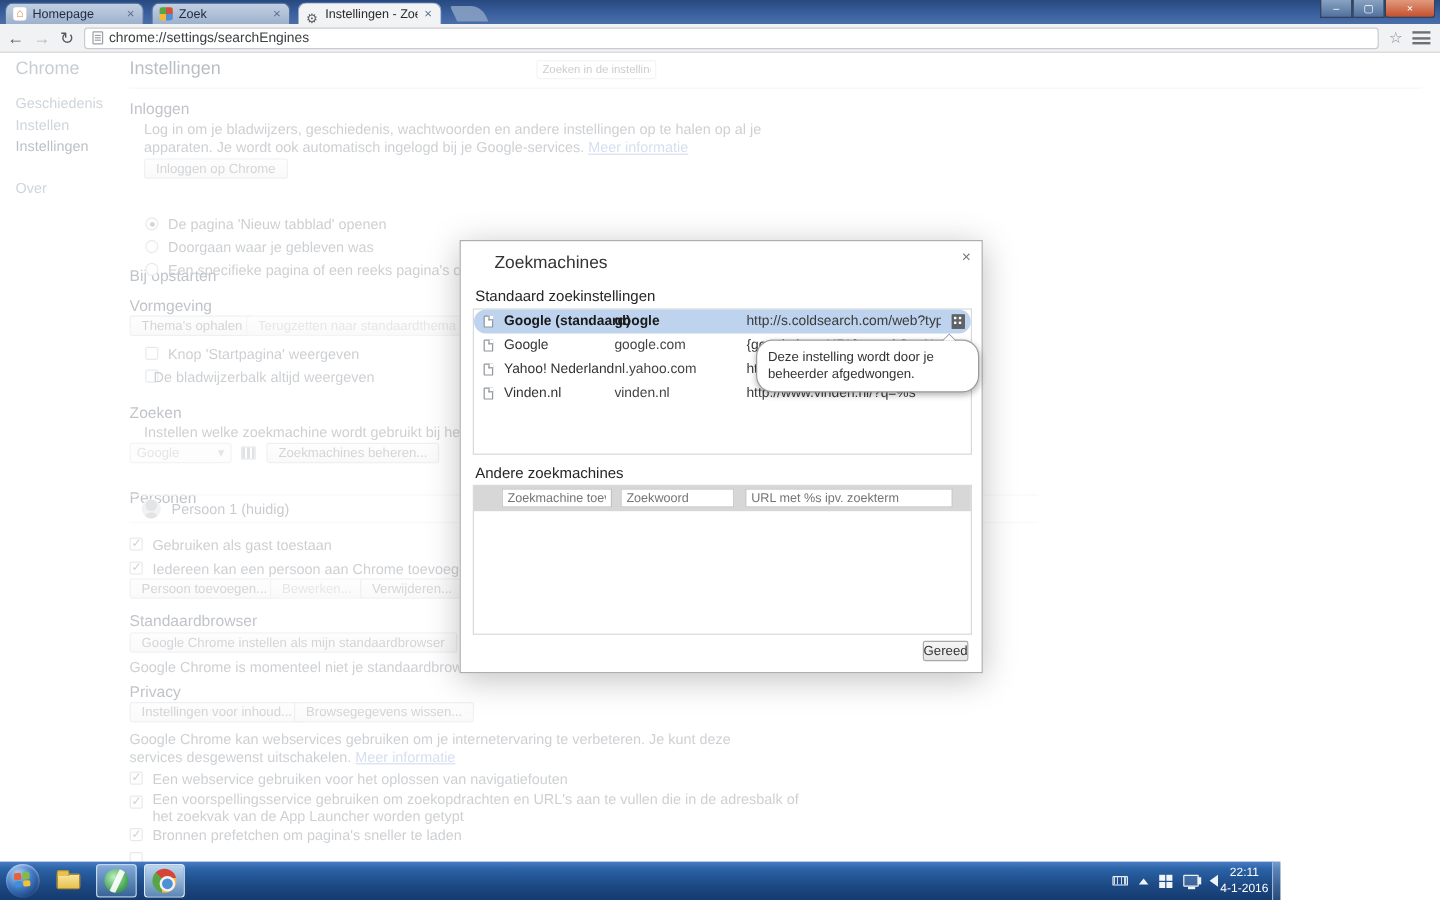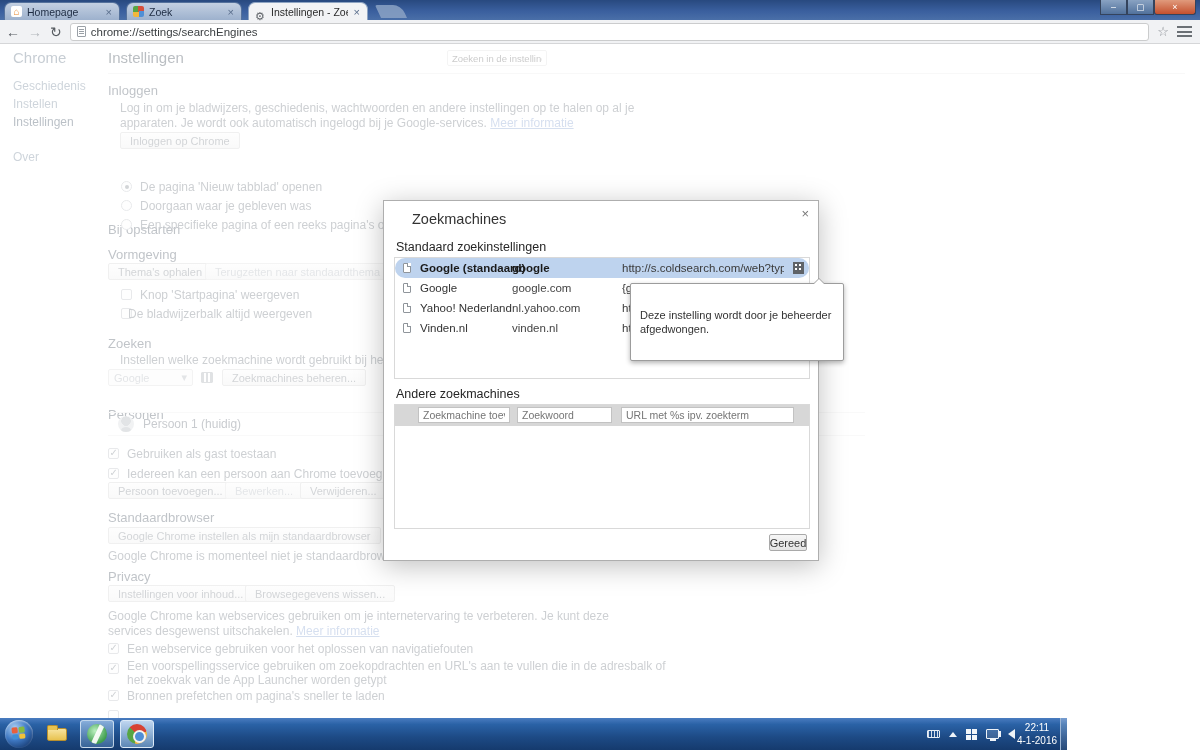--- a/index.html
+++ b/index.html
@@ -105,23 +105,23 @@
     background-position:2px 2px, 6px 2px, 2px 6px, 6px 6px; }
   .other-list { position:absolute; left:10px; top:203px; width:416px; height:125px; border:1px solid #d9d9d9; background:#fff; }
   .add-row { position:absolute; left:0; top:0; width:414px; height:21px; background:#d7d7d7; }
   .add-input { position:absolute; top:2px; height:16px; border:1px solid #c2c2c2; background:#fff;
     font-size:10.5px; color:#9a9a9a; padding:0 4px; font-family:"Liberation Sans",sans-serif; }
   .done-btn { position:absolute; right:11px; bottom:9px; width:38px; height:17px;
     background:linear-gradient(180deg,#f6f6f6,#e4e4e4); border:1px solid #a9a9a9; border-radius:2px;
     font-size:11px; color:#333; display:flex; align-items:center; justify-content:center; }
 
   
-  .tooltip { position:absolute; left:630px; top:283px; width:214px; background:#fff;
-    border:1px solid #9c9c9c; border-radius:2px; box-shadow:0 2px 5px rgba(0,0,0,0.3);
-    padding:24px 9px; font-size:11px; color:#333; line-height:14px; z-index:12; }
+  .tooltip { position:absolute; left:630px; top:283px; width:186px; background:#fff;
+    border:1px solid #9c9c9c; border-radius:14px; box-shadow:0 2px 5px rgba(0,0,0,0.3);
+    padding:7px 9px; font-size:11px; color:#333; line-height:14px; z-index:12; }
   .tooltip::before { content:""; position:absolute; top:-6px; right:18px; width:0; height:0;
     border-left:6px solid transparent; border-right:6px solid transparent; border-bottom:6px solid #9c9c9c; }
   .tooltip::after { content:""; position:absolute; top:-5px; right:19px; width:0; height:0;
     border-left:5px solid transparent; border-right:5px solid transparent; border-bottom:5px solid #fff; }
 
   
   .taskbar { position:absolute; left:0; top:718px; width:1067px; height:32px;
     background:linear-gradient(180deg,#4a7cc0 0%,#2a62a6 20%,#1d4a85 60%,#153a6d 100%); z-index:20; }
   .orb { position:absolute; left:5px; top:2px; width:28px; height:28px; border-radius:50%;
     background:radial-gradient(circle at 35% 28%, #a9cdf2 0%, #3f79c4 45%, #16396f 85%);

